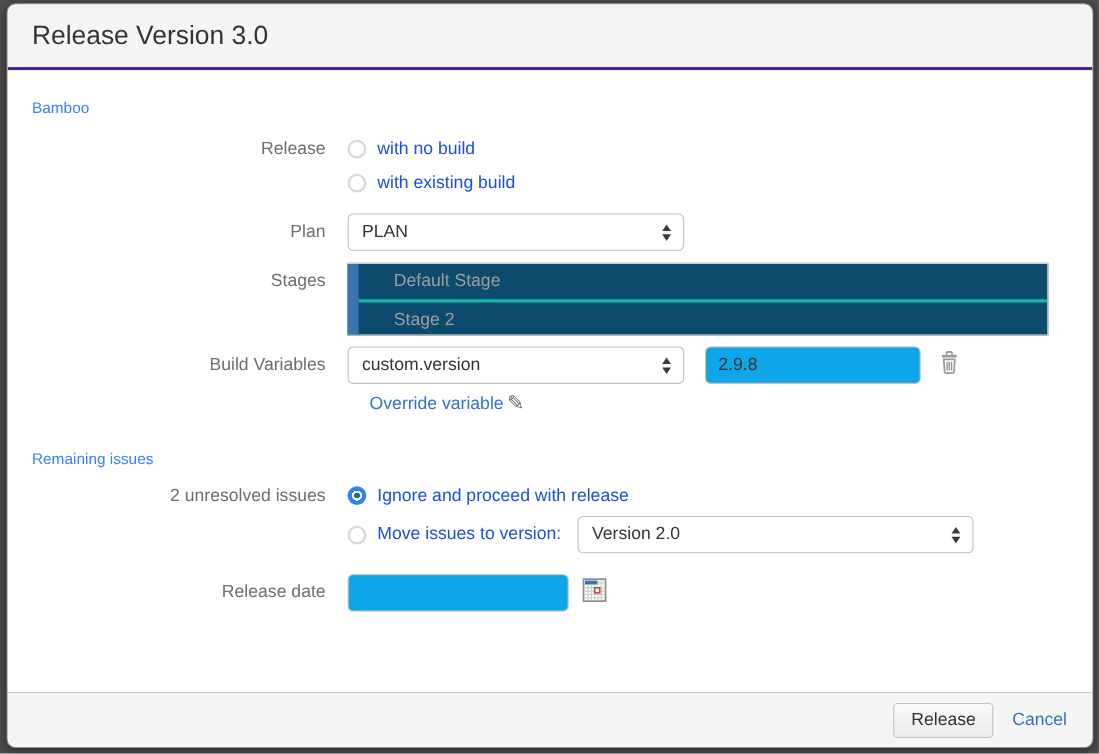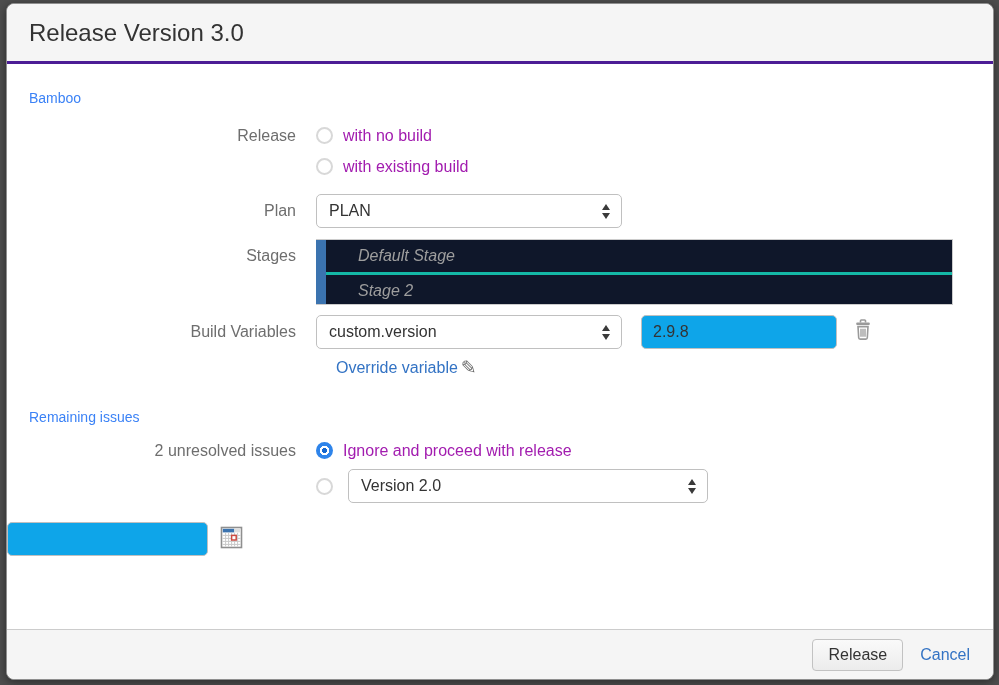--- a/index.html
+++ b/index.html
@@ -57,21 +57,21 @@
   .radio-stack { display: flex; flex-direction: column; }
   .radio-row { display: flex; align-items: center; height: 31px; gap: 10px; cursor: default; }
   .radio-circle {
     width: 17px; height: 17px; border-radius: 50%;
     border: 2px solid #d8d8d8; background: #fff; flex: none;
   }
   .radio-circle.checked {
     border: none;
     background: radial-gradient(circle, #1668cf 0 2.6px, #ffffff 2.6px 4.6px, #2e84ea 4.6px 9px);
   }
-  .radio-label { font-size: 16px; color: #a21caf; }
+  .radio-label { font-size: 16px; color: #1d4ed8; }
 
   
   .fake-select {
     display: flex; align-items: center; justify-content: space-between;
     height: 34px; background: #fff;
     border: 1px solid #c0c0c0; border-radius: 5px;
     padding: 0 11px 0 12px;
     font-size: 16px; color: #333;
     cursor: default;
   }
@@ -91,22 +91,21 @@
   }
   .input-var { width: 196px; margin-left: 19px; }
   .input-date { width: 201px; }
 
   
   .stage-list {
     width: 637px;
     border: 1px solid #cccccc;
     border-left: none;
     display: flex;
-    background: #0f172a;
-    font-style: italic;
+    background: #0c4a6e;
   }
   .stage-bar { width: 10px; background: #3b73af; flex: none; }
   .stage-rows { flex: 1; display: flex; flex-direction: column; }
   .stage-row {
     height: 32px; line-height: 32px;
     padding-left: 32px;
     font-size: 16px; color: #9e9e9e;
   }
   .stage-row + .stage-row { border-top: 3px solid #14b8a6; }
 
@@ -233,32 +232,34 @@
 
     <div class="form-row row-unresolved">
       <div class="form-label lh-radio">2 unresolved issues</div>
       <div class="radio-stack">
         <div class="radio-row">
           <span class="radio-circle checked"></span>
           <span class="radio-label">Ignore and proceed with release</span>
         </div>
         <div class="move-row">
           <span class="radio-circle"></span>
+          <span class="radio-label">Move issues to version:</span>
           <div class="fake-select sel-move">
             <span>Version 2.0</span>
             <span class="spinner">
               <span class="tri-up"></span>
                 <span class="tri-down"></span>
             </span>
           </div>
         </div>
       </div>
     </div>
 
     <div class="form-row row-date">
+      <div class="form-label lh-field">Release date</div>
       <input class="text-input input-date" type="text" value="" style="">
       <span class="icon-btn cal-wrap">
         <svg width="23" height="23" viewBox="0 0 23 23">
           <rect x="1.5" y="1.5" width="20" height="20" fill="#ffffff" stroke="#8f8f8f" stroke-width="1.6"></rect>
           <rect x="2.8" y="2.8" width="11.5" height="3.6" fill="#3b73af"></rect>
           <rect x="14.3" y="2.8" width="5.9" height="3.6" fill="#dedede"></rect>
           <g stroke="#c9c9c9" stroke-width="1">
             <line x1="2.5" y1="9.4" x2="20.5" y2="9.4"></line>
             <line x1="2.5" y1="12.4" x2="20.5" y2="12.4"></line>
             <line x1="2.5" y1="15.4" x2="20.5" y2="15.4"></line>

